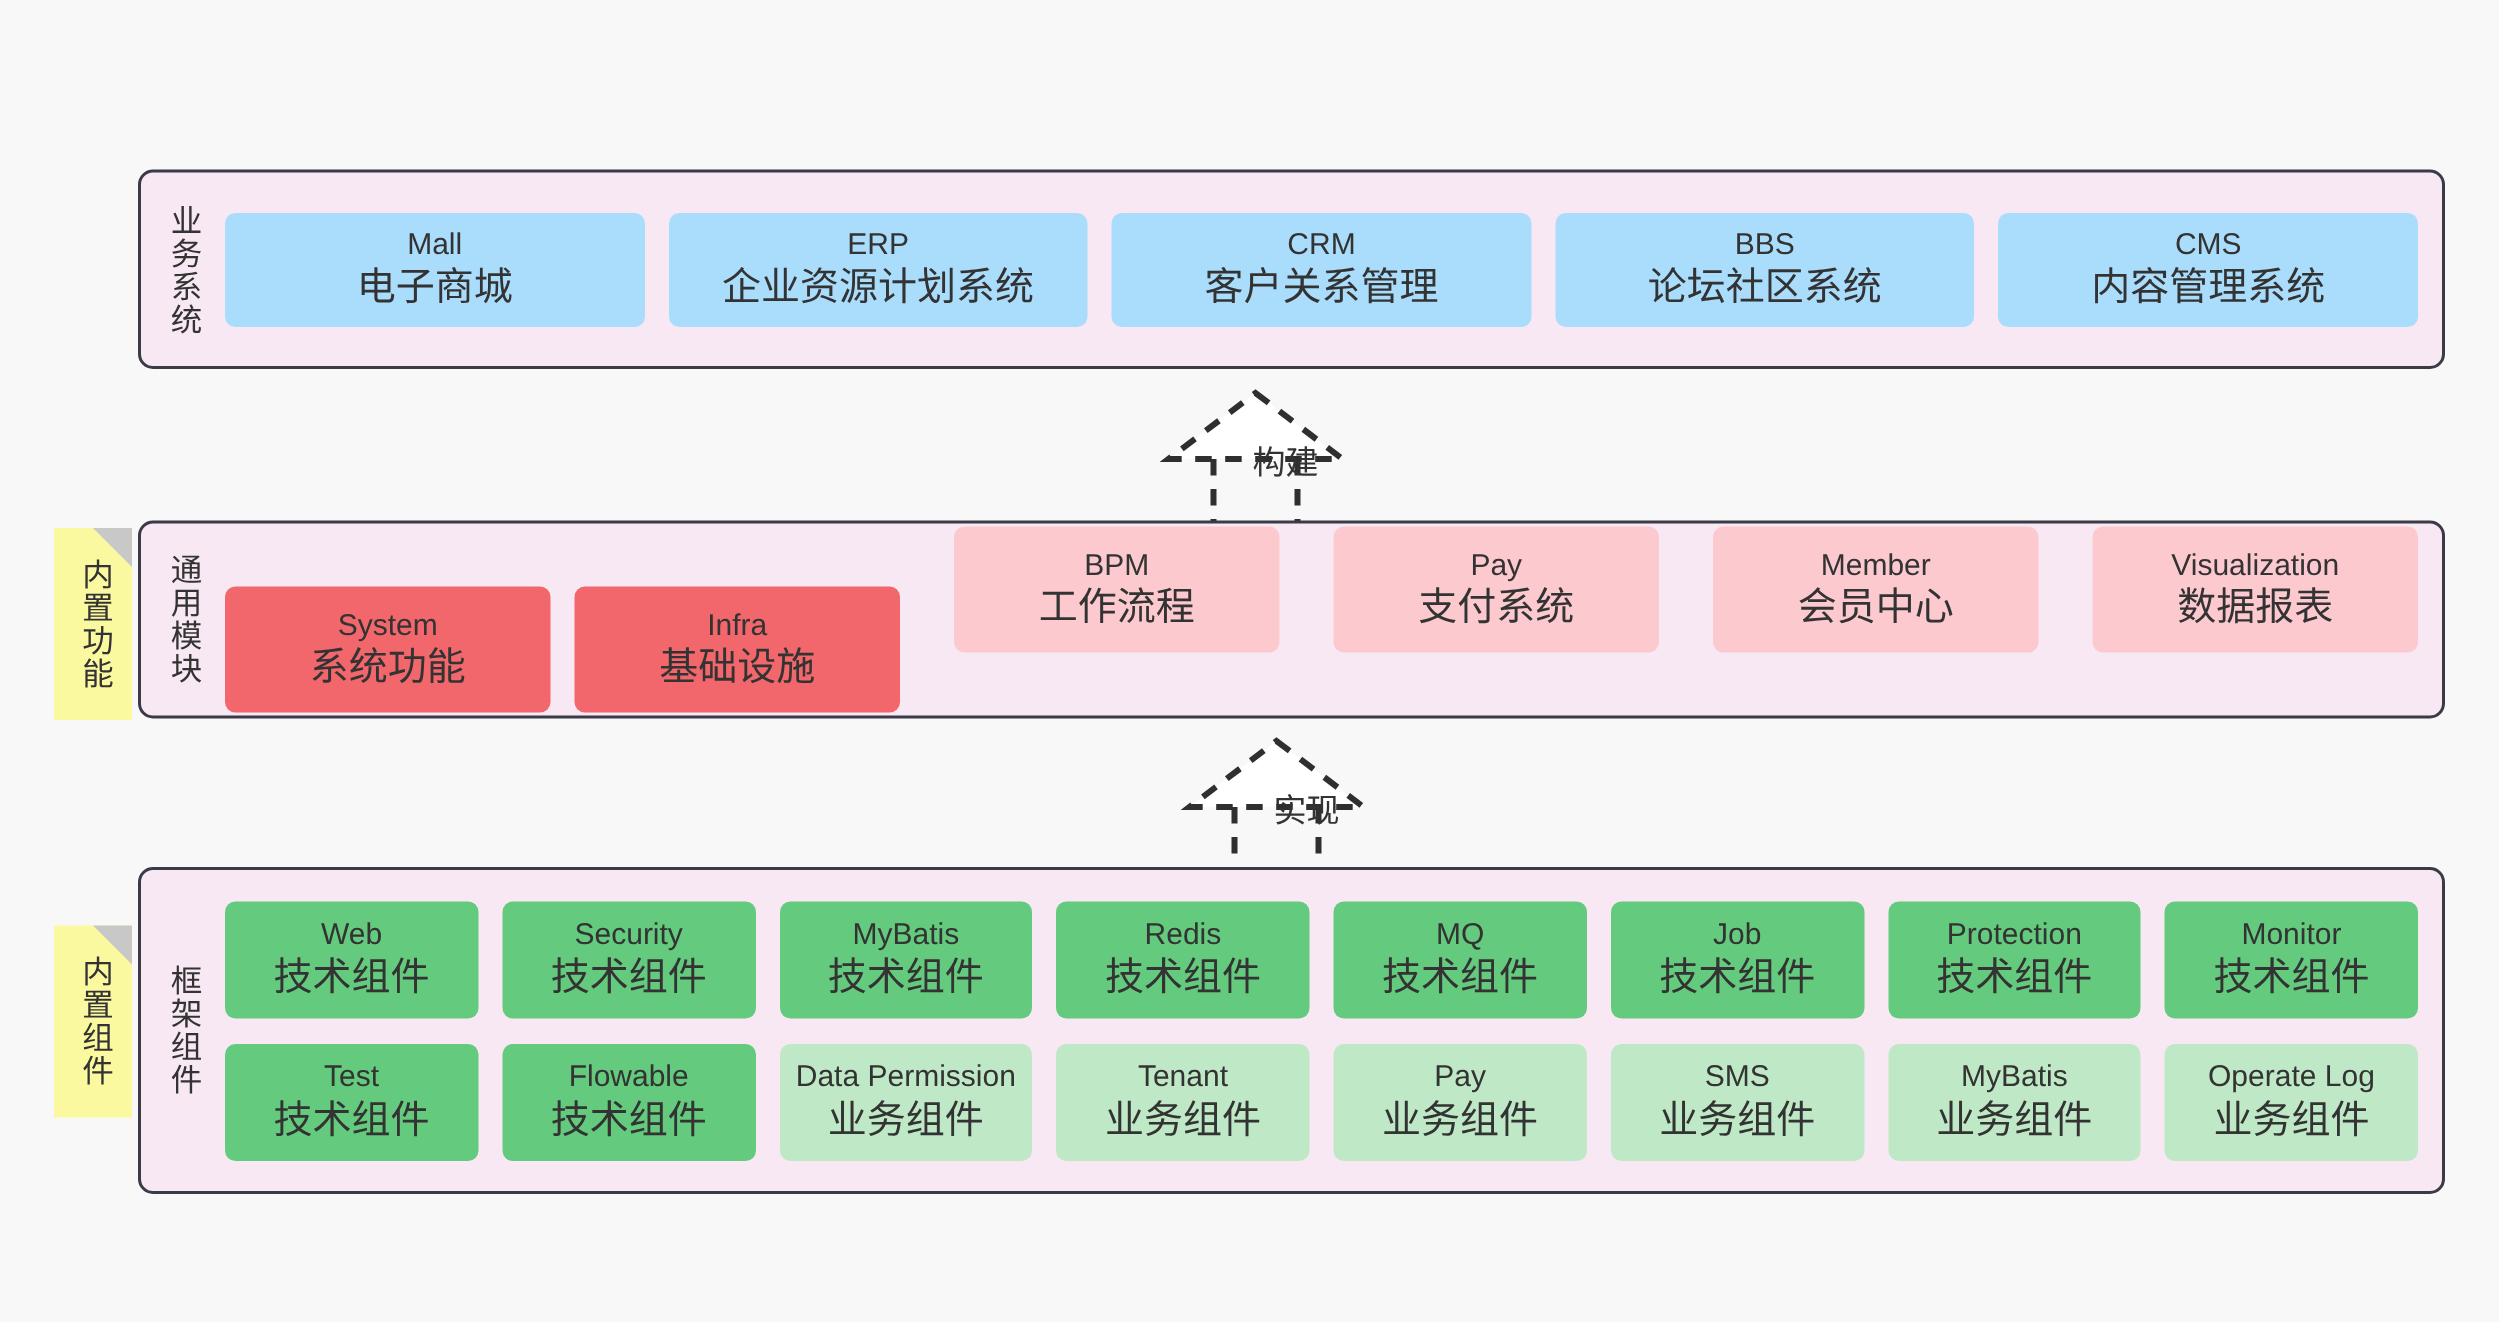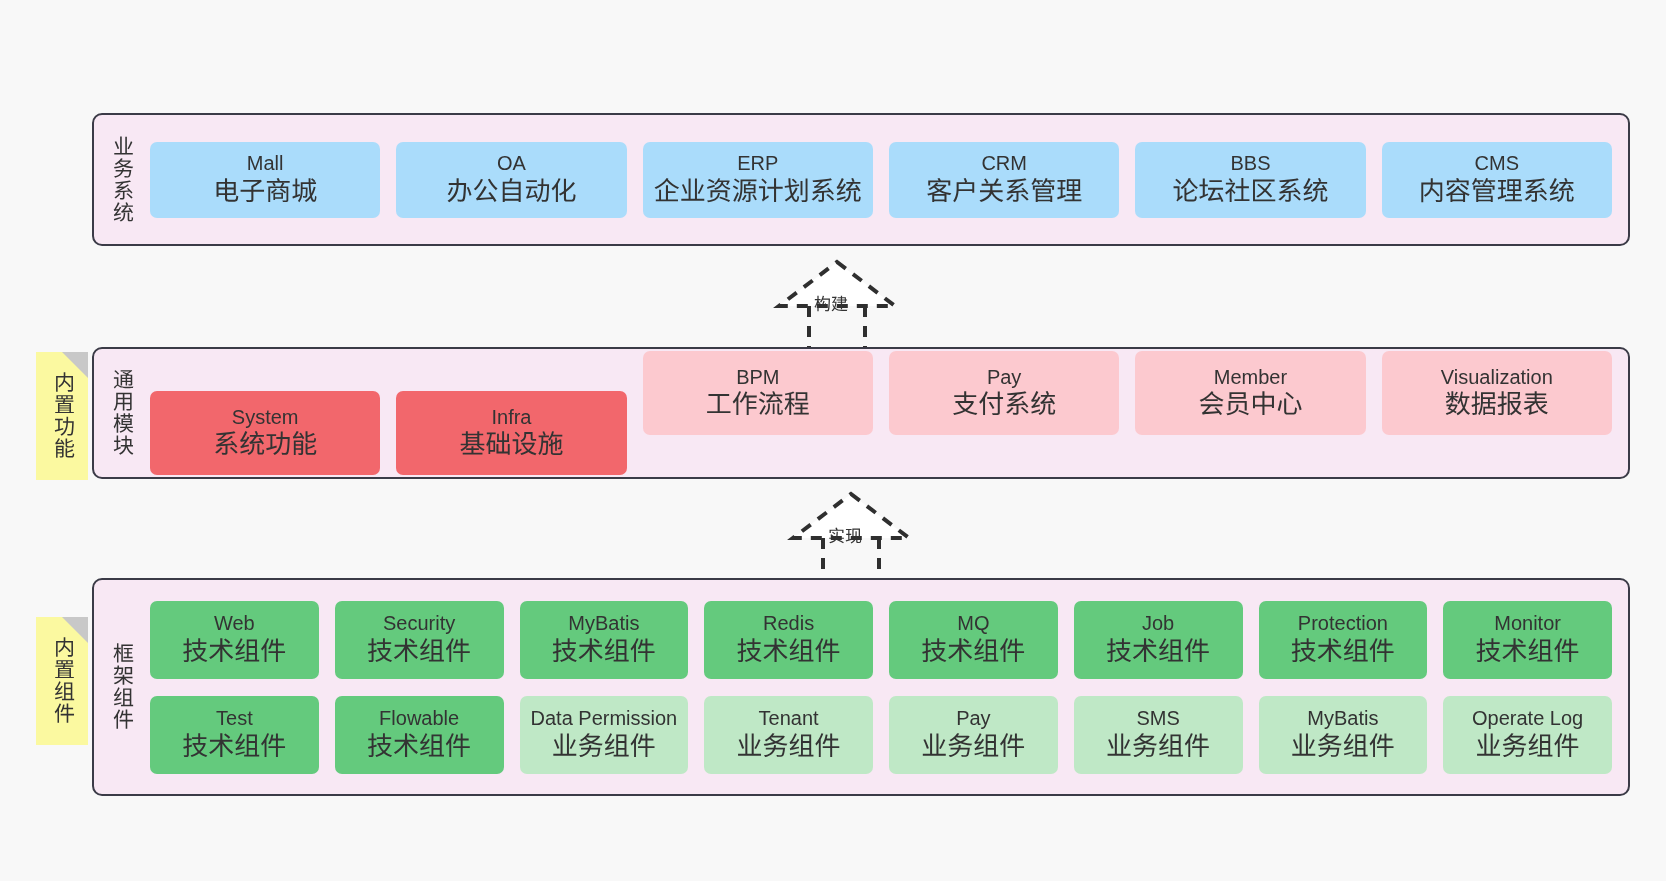--- a/index.html
+++ b/index.html
@@ -85,21 +85,21 @@
     font-size: 20px;
     line-height: 1.22;
   }
   .box .cn {
     font-size: 26px;
     line-height: 1.22;
   }
 
   .box.biz      { background: #aadcfb; }
   .box.core     { background: #f2676c; margin-top: 40px; }
-  .box.common   { background: #fcc9cf; }
+  .box.common   { background: #fcc9cf; margin-left: 20px; }
   .box.tech     { background: #64ca7d; }
   .box.bizcomp  { background: #bfe8c6; }
 
   .h-biz   { height: 76px; }
   .h-mid   { height: 84px; }
   .h-comp  { height: 78px; }
 
   
   .note {
     position: absolute;
@@ -126,43 +126,40 @@
     border-top: 26px solid #c8c8c8;
     border-left: 26px solid transparent;
   }
 
   
   .arrow {
     position: absolute;
   }
   .arrow .arrow-label {
     position: absolute;
-    font-size: 17px;
+    font-size: 22px;
     color: #333333;
     white-space: nowrap;
     background: transparent;
     user-select: none;
+    margin-left: 21px;
   }
 </style>
 </head>
 <body>
 
 <div id="canvas">
 
   <div class="layer" id="layer1" style="left:92px; top:113px; width:1538px; height:133px;">
     <div class="layer-label">业务系统</div>
     <div class="layer-body">
       <div class="row">
         <div class="box biz h-biz">
           <span class="en">Mall</span>
           <span class="cn">电子商城</span>
-        </div>
-        <div class="box biz h-biz">
-          <span class="en">OA</span>
-          <span class="cn">办公自动化</span>
         </div>
         <div class="box biz h-biz">
           <span class="en">ERP</span>
           <span class="cn">企业资源计划系统</span>
         </div>
         <div class="box biz h-biz">
           <span class="en">CRM</span>
           <span class="cn">客户关系管理</span>
         </div>
         <div class="box biz h-biz">

